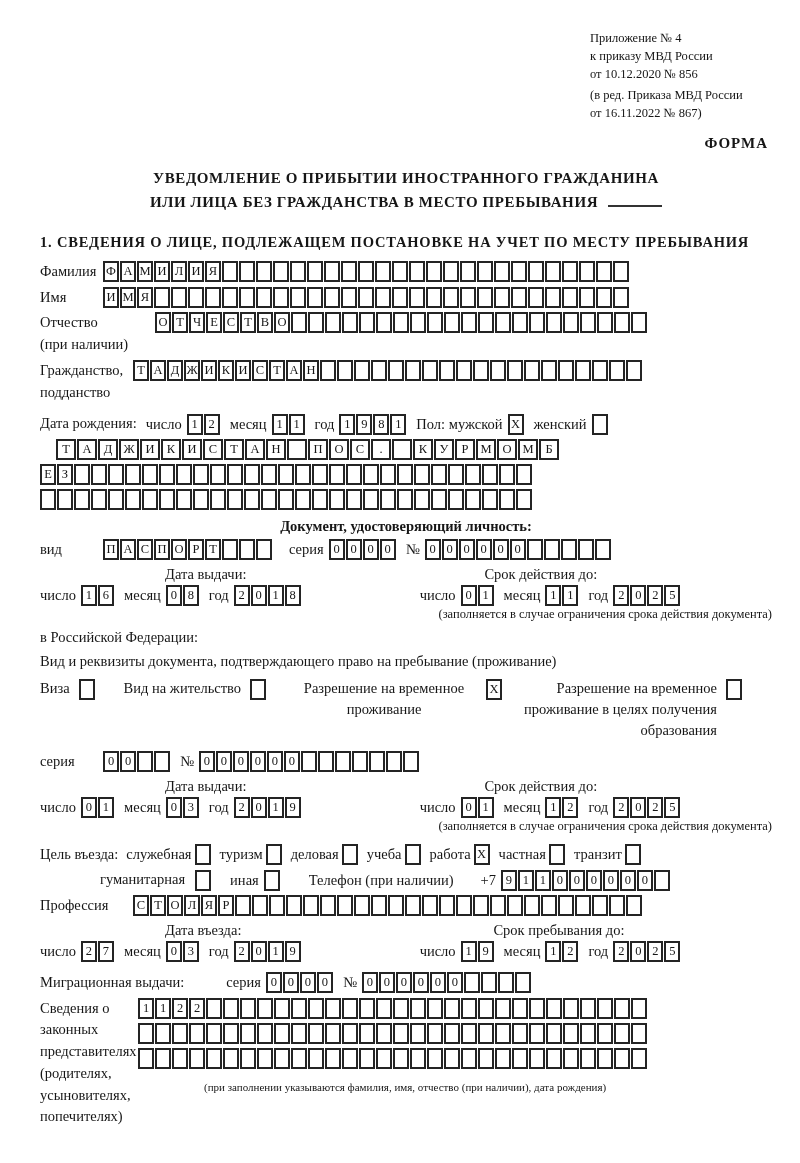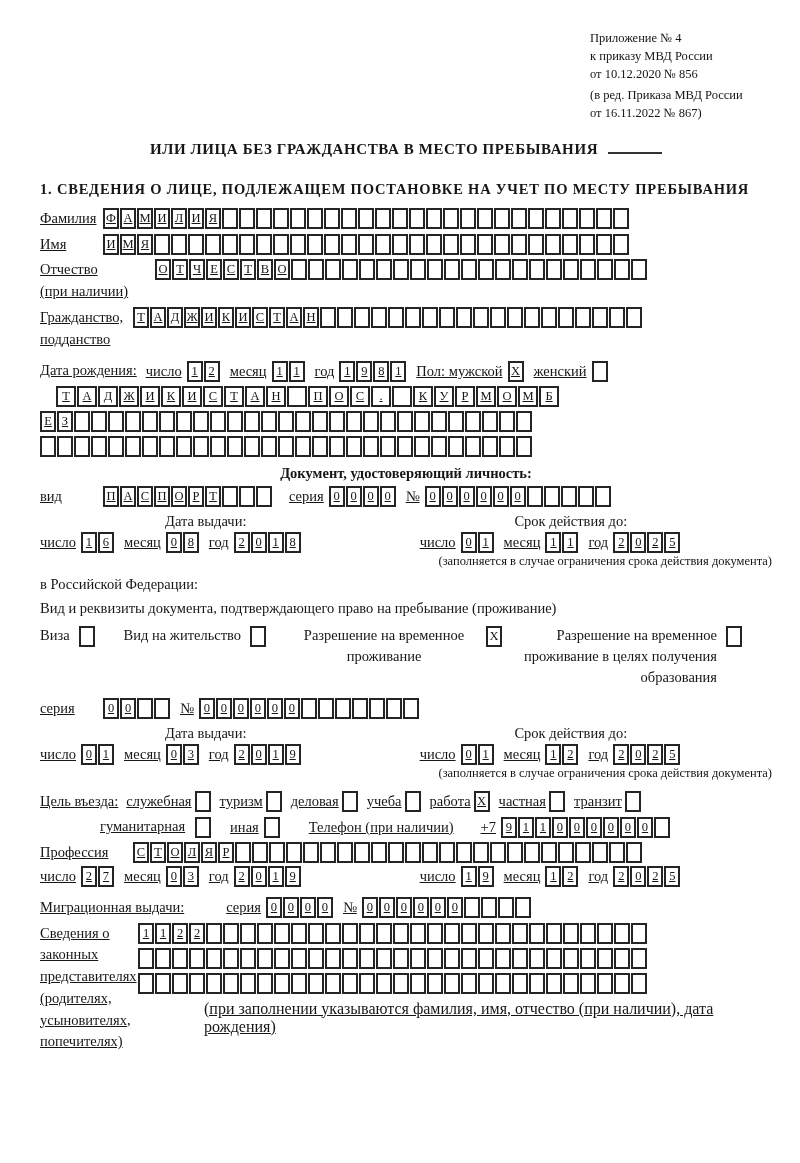--- a/index.html
+++ b/index.html
@@ -13,21 +13,21 @@
   }
   
   .apx { margin-left: auto; width: 182px; font-size: 12.5px; line-height: 1.42; }
   .apx .amend { margin-top: 4px; }
   .forma { text-align: right; font-weight: bold; font-size: 15px; letter-spacing: 1px; margin-top: 12px; padding-right: 4px; }
   
   .title { margin-top: 14px; text-align: center; font-weight: bold; font-size: 15px; line-height: 1.6; letter-spacing: .6px; }
   .blank { display:inline-block; width: 54px; border-bottom: 2px solid #333; margin-left: 10px; }
   .sec { margin-top: 20px; font-weight: bold; font-size: 14.5px; letter-spacing: .8px; }
   
-  .row { display:flex; align-items:center; margin-top: 4px; text-decoration: underline; }
+  .row { display:flex; align-items:center; margin-top: 4px; }
   .row.top { align-items: flex-start; }
   .row.mt10 { margin-top: 10px; }
   .lbl { flex:none; line-height: 1.5; }
   .w63 { width:63px; } .w93 { width:93px; } .w98 { width:98px; } .w115 { width:115px; }
   .col { display:flex; flex-direction:column; }
   .col .boxes { margin-bottom: 4px; }
   .indent { margin-left: 16px; }
   
   .boxes { display:inline-flex; flex:none; }
   .cell {
@@ -35,53 +35,55 @@
     border:2px solid #242424; background:#fff;
     display:inline-flex; align-items:center; justify-content:center;
     font-size:12.5px; font-family:inherit;
   }
   .cell.wide { width:20px; }
   .sub { flex:none; margin:0 5px 0 9px; }
   .sub.first { margin-left:0; }
   .dgrp { display:inline-flex; align-items:center; flex:none; }
   .dgrp.right { margin-left: 118px; }
   
-  .dheads { display:flex; margin-top: 5px; gap: 30px; }
+  .dheads { display:flex; margin-top: 5px; }
   .dh1 { margin-left: 125px; } .dh2 { margin-left: 238px; }
   .note { font-size: 12.5px; margin-top: 1px; }
   .note.r { text-align: right; }
   .intro { margin-top: 7px; }
   
   .opts { display:flex; align-items:flex-start; margin-top: 8px; }
   .opt { display:flex; align-items:flex-start; flex:none; }
   .opt .boxes { margin-left: 9px; margin-top: 1px; }
   .olabel { line-height: 1.45; }
   .opt2 { margin-left: 28px; align-items: center; } .opt3 { margin-left: 24px; } .opt4 { margin-left: 18px; }
   .opt3 .olabel { width: 186px; text-align:center; }
   .opt4 .olabel { width: 196px; text-align:right; }
   
   .purpose .sub { margin: 0 3px 0 8px; }
   .row.indent60 { margin-left: 60px; }
-  .repnote { font-size: 16px; margin: 2px 0 0 66px; }
+  .repnote { font-size: 11px; margin: 8px 0 0 66px; }
 </style>
 </head>
 <body>
 
 <div class="page">
 
   <div class="apx">
     <div>Приложение № 4</div>
     <div>к приказу МВД России</div>
     <div>от 10.12.2020 № 856</div>
     <div class="amend">(в ред. Приказа МВД России</div>
     <div>от 16.11.2022 № 867)</div>
   </div>
 
+  <div class="forma">ФОРМА</div>
 
   <div class="title">
+    <div>УВЕДОМЛЕНИЕ О ПРИБЫТИИ ИНОСТРАННОГО ГРАЖДАНИНА</div>
     <div><span>ИЛИ ЛИЦА БЕЗ ГРАЖДАНСТВА В МЕСТО ПРЕБЫВАНИЯ</span><span class="blank"></span></div>
   </div>
 
   <div class="sec">1. СВЕДЕНИЯ О ЛИЦЕ, ПОДЛЕЖАЩЕМ ПОСТАНОВКЕ НА УЧЕТ ПО МЕСТУ ПРЕБЫВАНИЯ</div>
 
   <div class="row mt10">
     <div class="lbl w63">Фамилия</div>
     <div class="boxes">
         <span class="cell">Ф</span>
         <span class="cell">А</span>
@@ -626,20 +628,24 @@
         <span class="cell"></span>
         <span class="cell"></span>
         <span class="cell"></span>
         <span class="cell"></span>
         <span class="cell"></span>
         <span class="cell"></span>
         <span class="cell"></span>
       </span>
   </div>
 
+  <div class="dheads">
+    <span class="dh1">Дата въезда:</span>
+    <span class="dh2" style="margin-left:252px">Срок пребывания до:</span>
+  </div>
   <div class="row" style="margin-top:2px">
     <span class="dgrp">
       <span class="sub first">число</span>
       <span class="boxes">
           <span class="cell">2</span>
           <span class="cell">7</span>
         </span>
       <span class="sub">месяц</span>
       <span class="boxes">
           <span class="cell">0</span>

